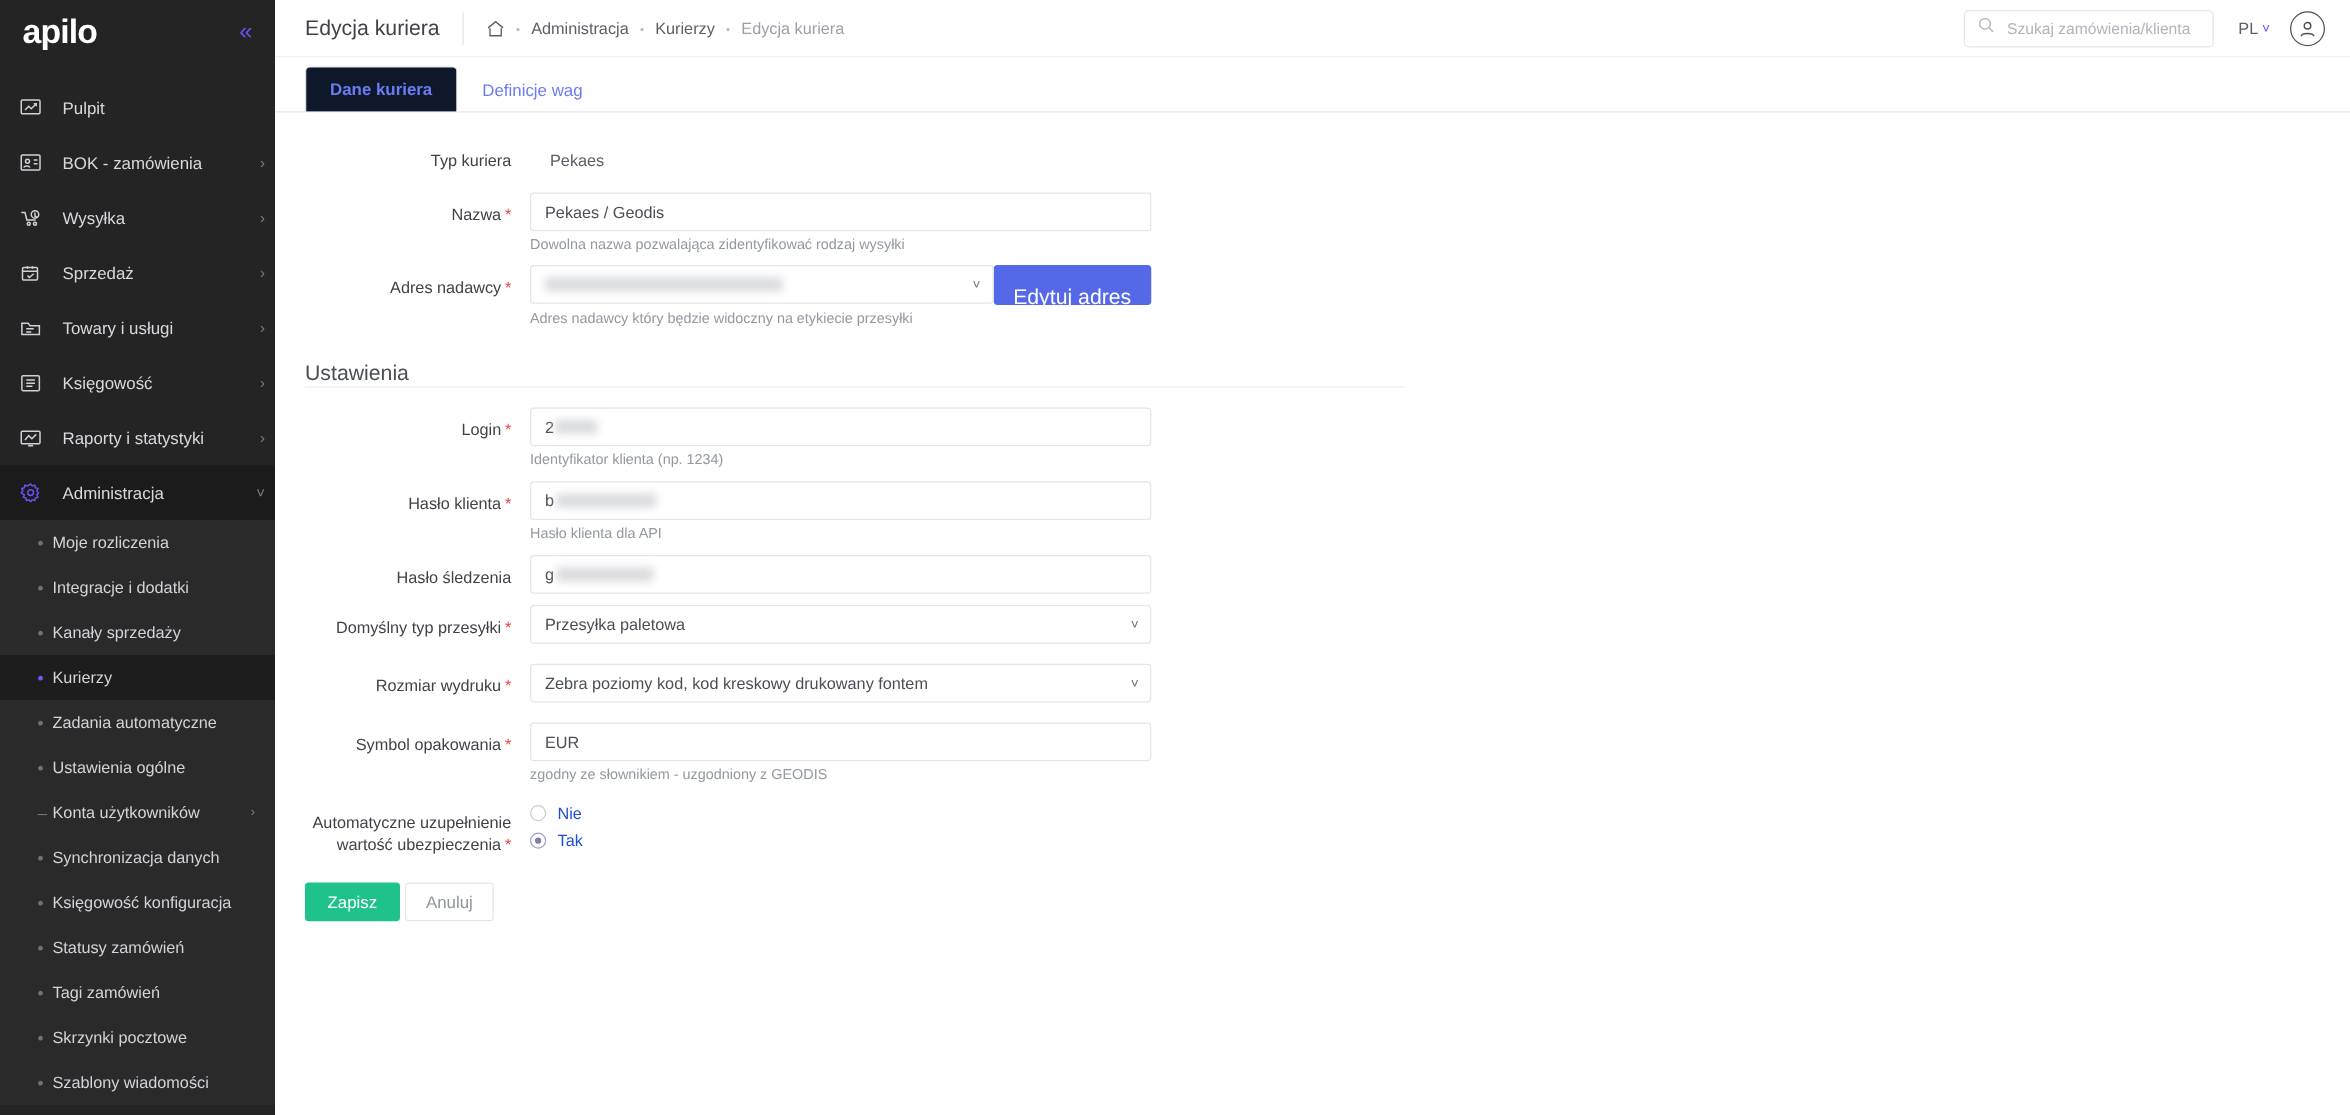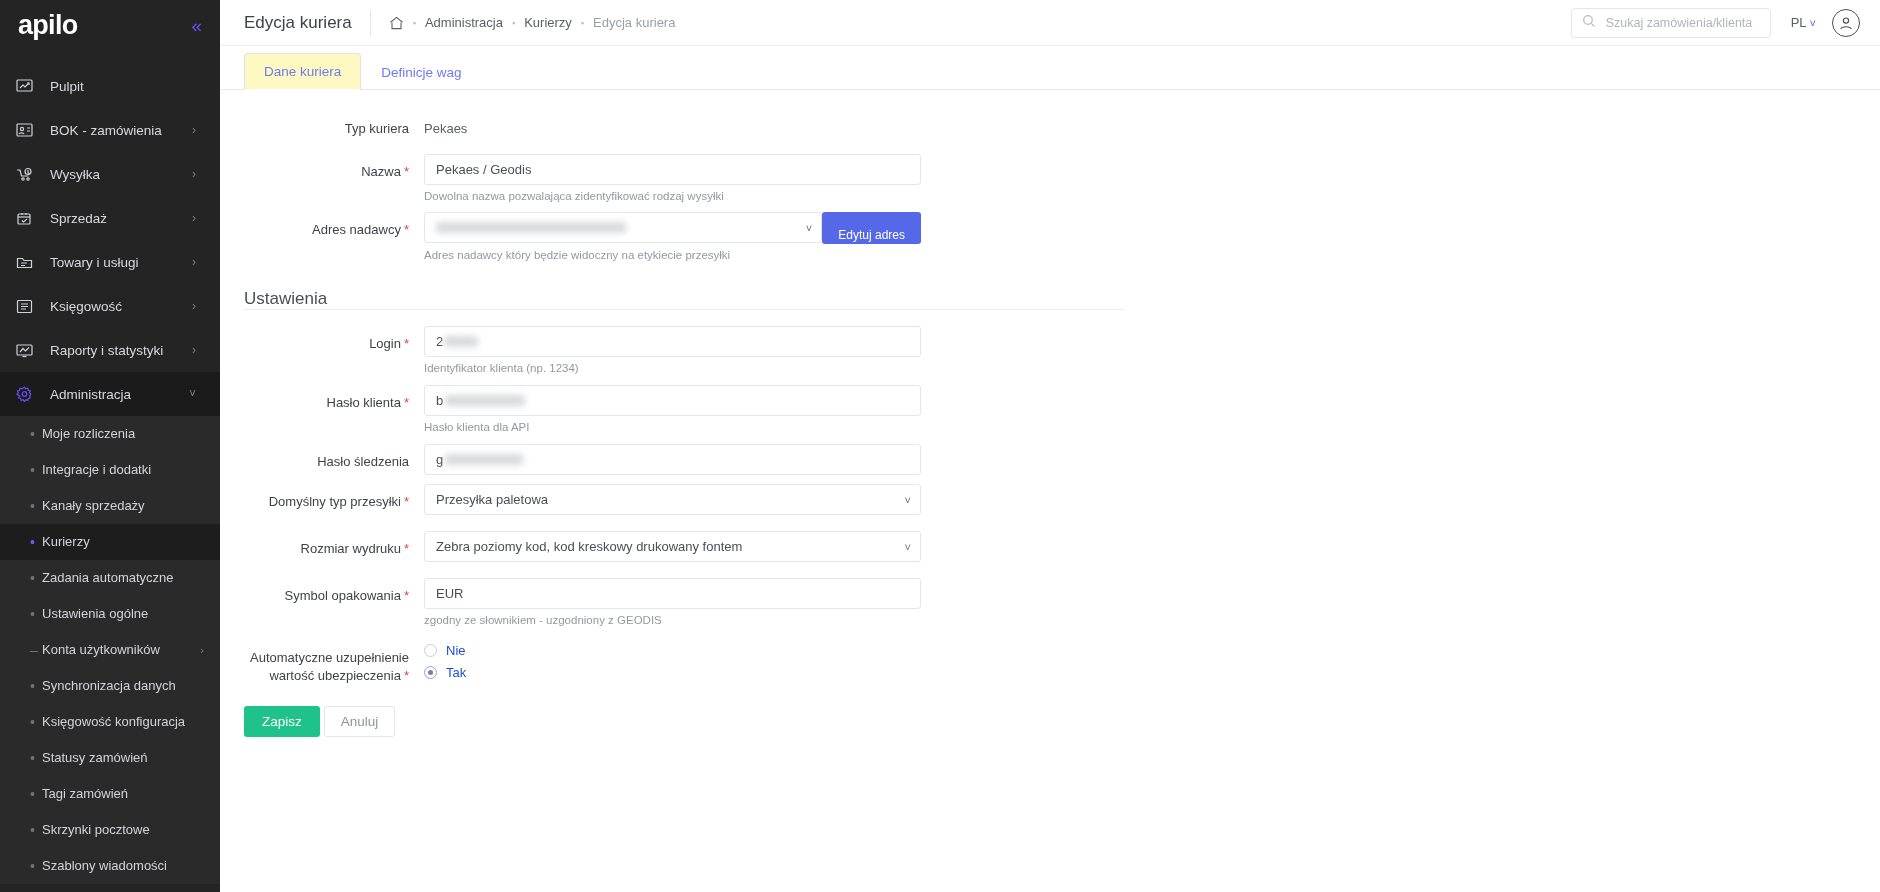--- a/index.html
+++ b/index.html
@@ -32,21 +32,21 @@
     font-weight: 700;
     letter-spacing: -0.7px;
     line-height: 1;
   }
   .sb-collapse { color: #6c4ff0; font-size: 19px; line-height: 1; cursor: pointer; }
 
   .sb-nav { margin-top: 14px; }
   .sb-item {
     display: flex; align-items: center;
     height: 44px;
-    padding: 0 24px 0 16px;
+    padding: 0 8px 0 16px;
     font-size: 13.5px;
     color: #d7d9de;
     cursor: pointer;
     position: relative;
   }
   .sb-item.active-parent { background: #1b1b1b; }
   .sb-ico {
     width: 22px; min-width: 22px; height: 18px;
     display: flex; align-items: center; justify-content: flex-start;
     color: #cfd2d8;
@@ -128,41 +128,42 @@
     color: #6c7bf0;
     padding: 10px 19px;
     border: 1px solid transparent;
     border-bottom: none;
     border-radius: 4px 4px 0 0;
     margin-bottom: -1px;
     cursor: pointer;
     white-space: nowrap;
   }
   .tab.active {
-    background: #fef9c3;
+    background: #0f172a;
     border-color: #e0e2e7;
     border-bottom: 1px solid #fff;
     color: #6c7bf0;
+    font-weight: bold;
   }
 
   
   .content { padding: 30px 24px 0 24px; }
   .form-row { display: flex; align-items: flex-start; margin-bottom: 0; }
   .f-label {
     width: 180px; min-width: 180px;
     text-align: right;
     padding-right: 15px;
     font-size: 13px;
     color: #3f4349;
     line-height: 1.35;
   }
   .f-label.mt { padding-top: 9px; }
   .req { color: #e8453c; margin-left: 3px; }
   .f-field { width: 497px; }
-  .f-static { font-size: 13px; color: #5b6066; padding-top: 1px; }
+  .f-static { font-size: 13px; color: #5b6066; padding-top: 1px; margin-left: 16px; }
   .f-input {
     width: 497px; height: 31px;
     border: 1px solid #e3e6ea; border-radius: 3px;
     background: #fff;
     font-size: 13px; color: #4a4f55;
     padding: 0 11px;
     font-family: "Liberation Sans", sans-serif;
     outline: none;
     display: flex; align-items: center;
   }
@@ -193,21 +194,21 @@
     vertical-align: middle;
   }
 
   .addr-row { display: flex; align-items: flex-start; }
   .addr-select { width: 410px; }
   .btn-edit {
     height: 31px;
     background: #5568e8;
     color: #fff;
     border: 0; border-radius: 3px;
-    font-size: 12px;
+    font-size: 17px;
     padding: 16px 16px;
     cursor: pointer;
     font-family: "Liberation Sans", sans-serif;
     white-space: nowrap;
   }
 
   .section-title {
     font-size: 17px; color: #4a4f55;
     margin: 26px 0 0 0;
     border-bottom: 1px solid #eceef1;

